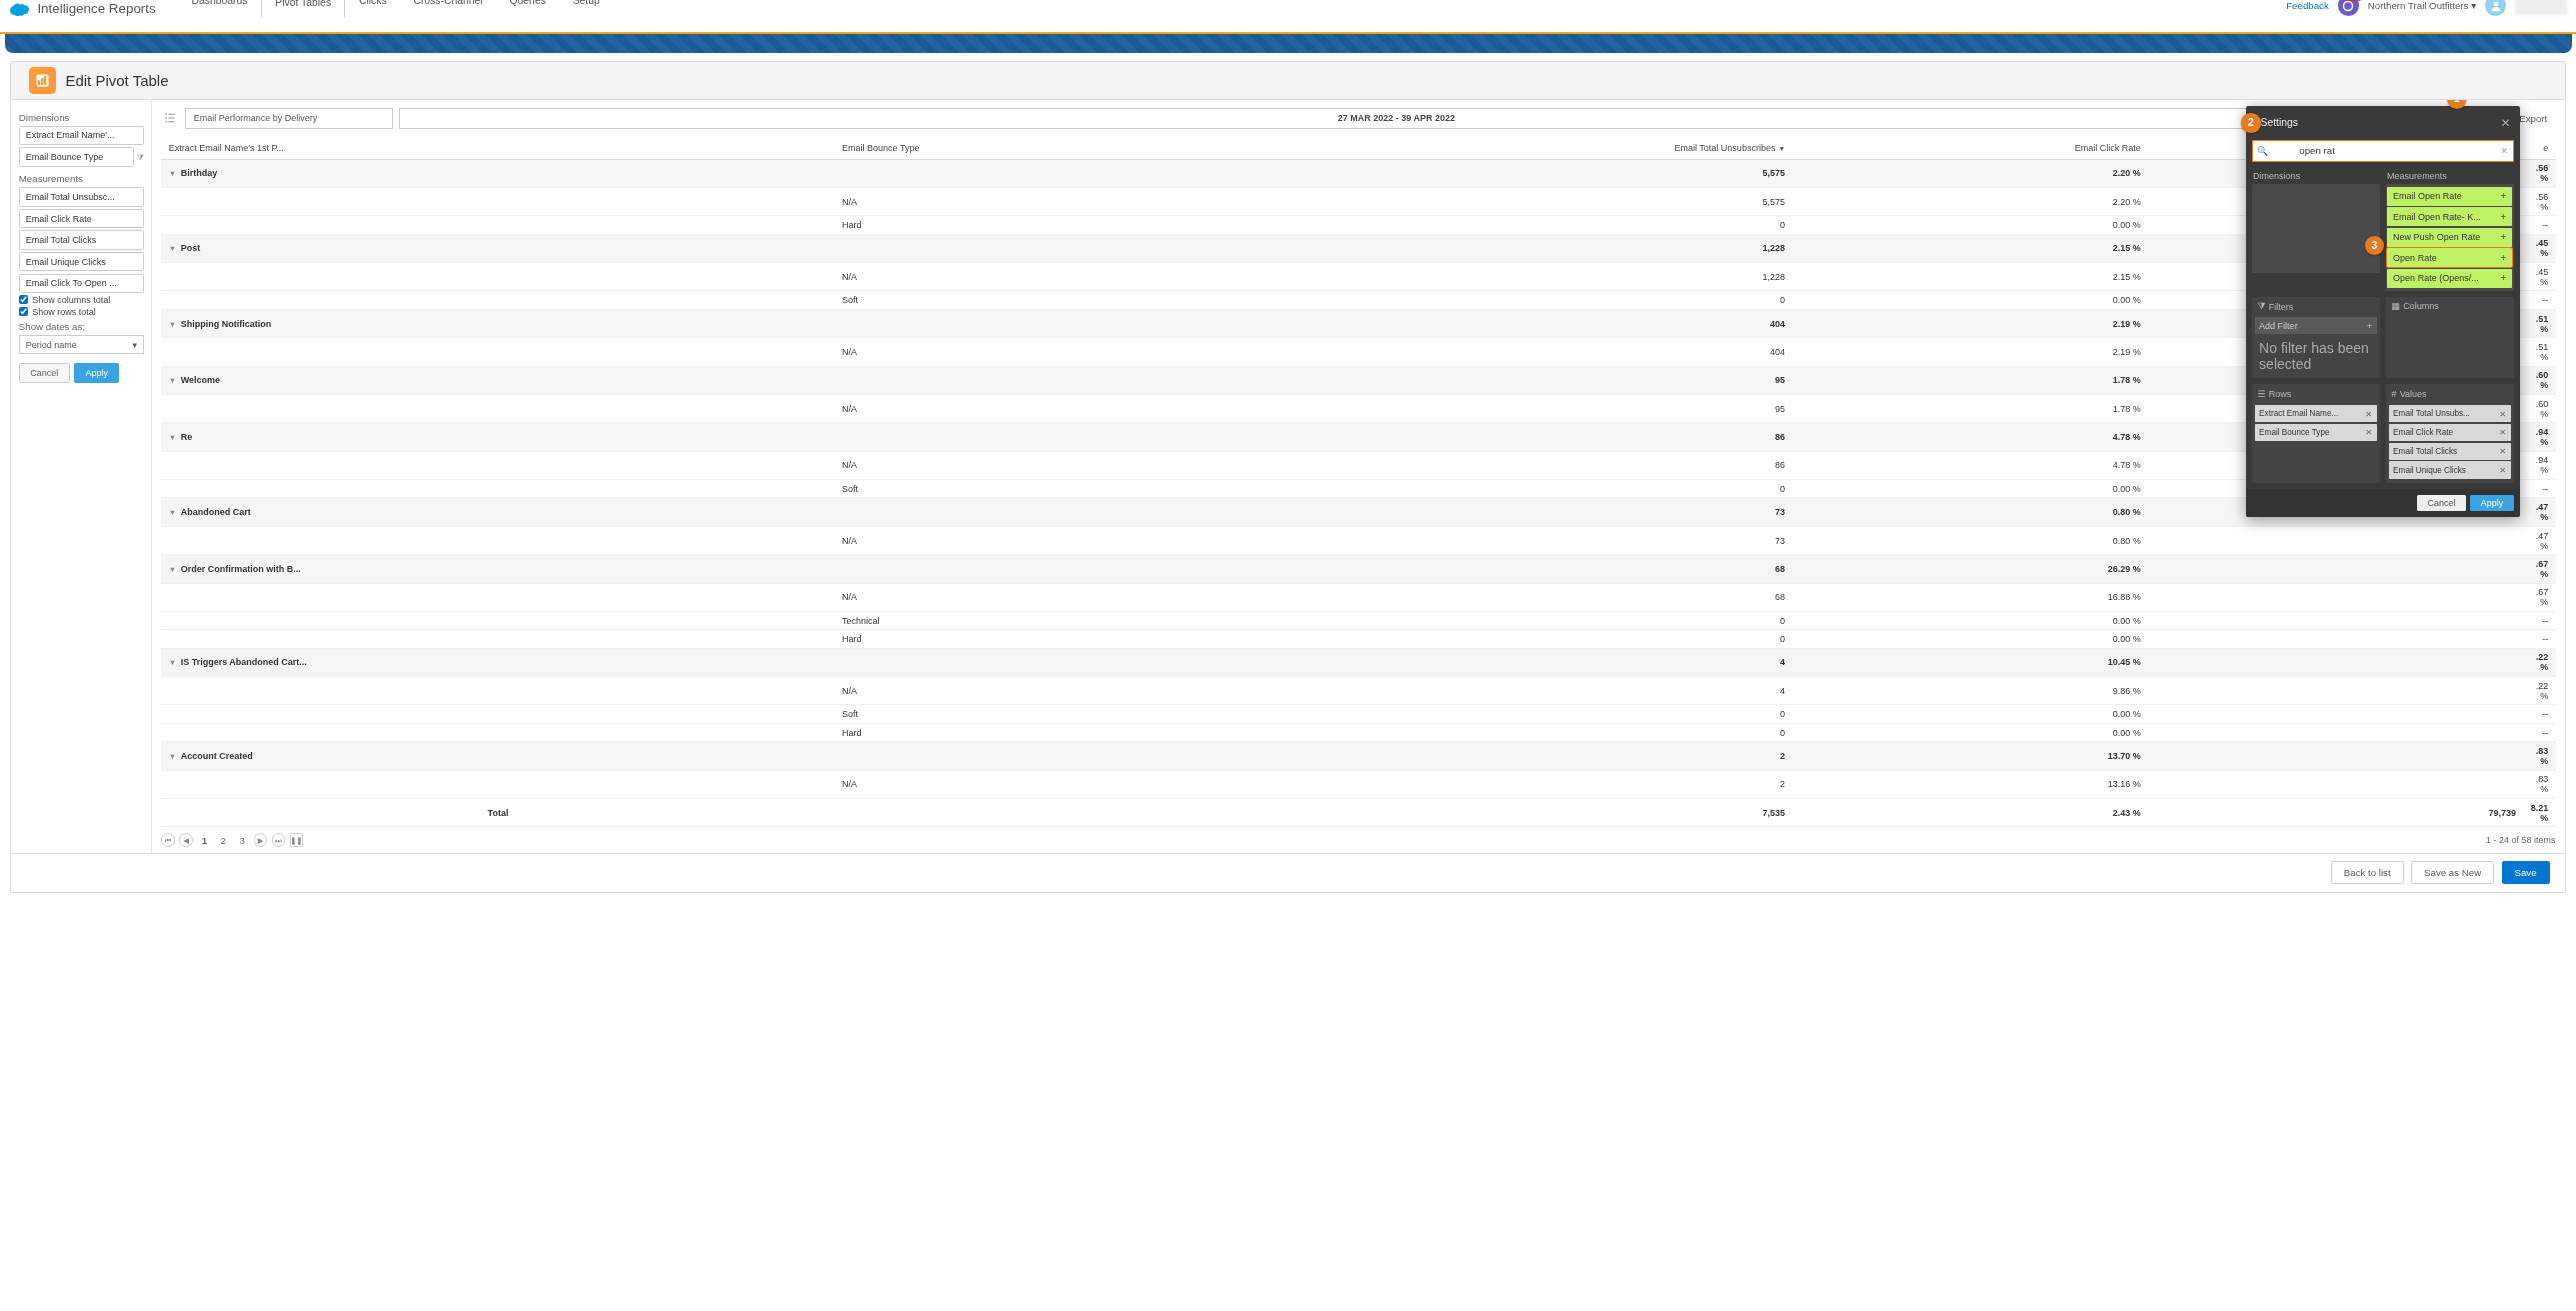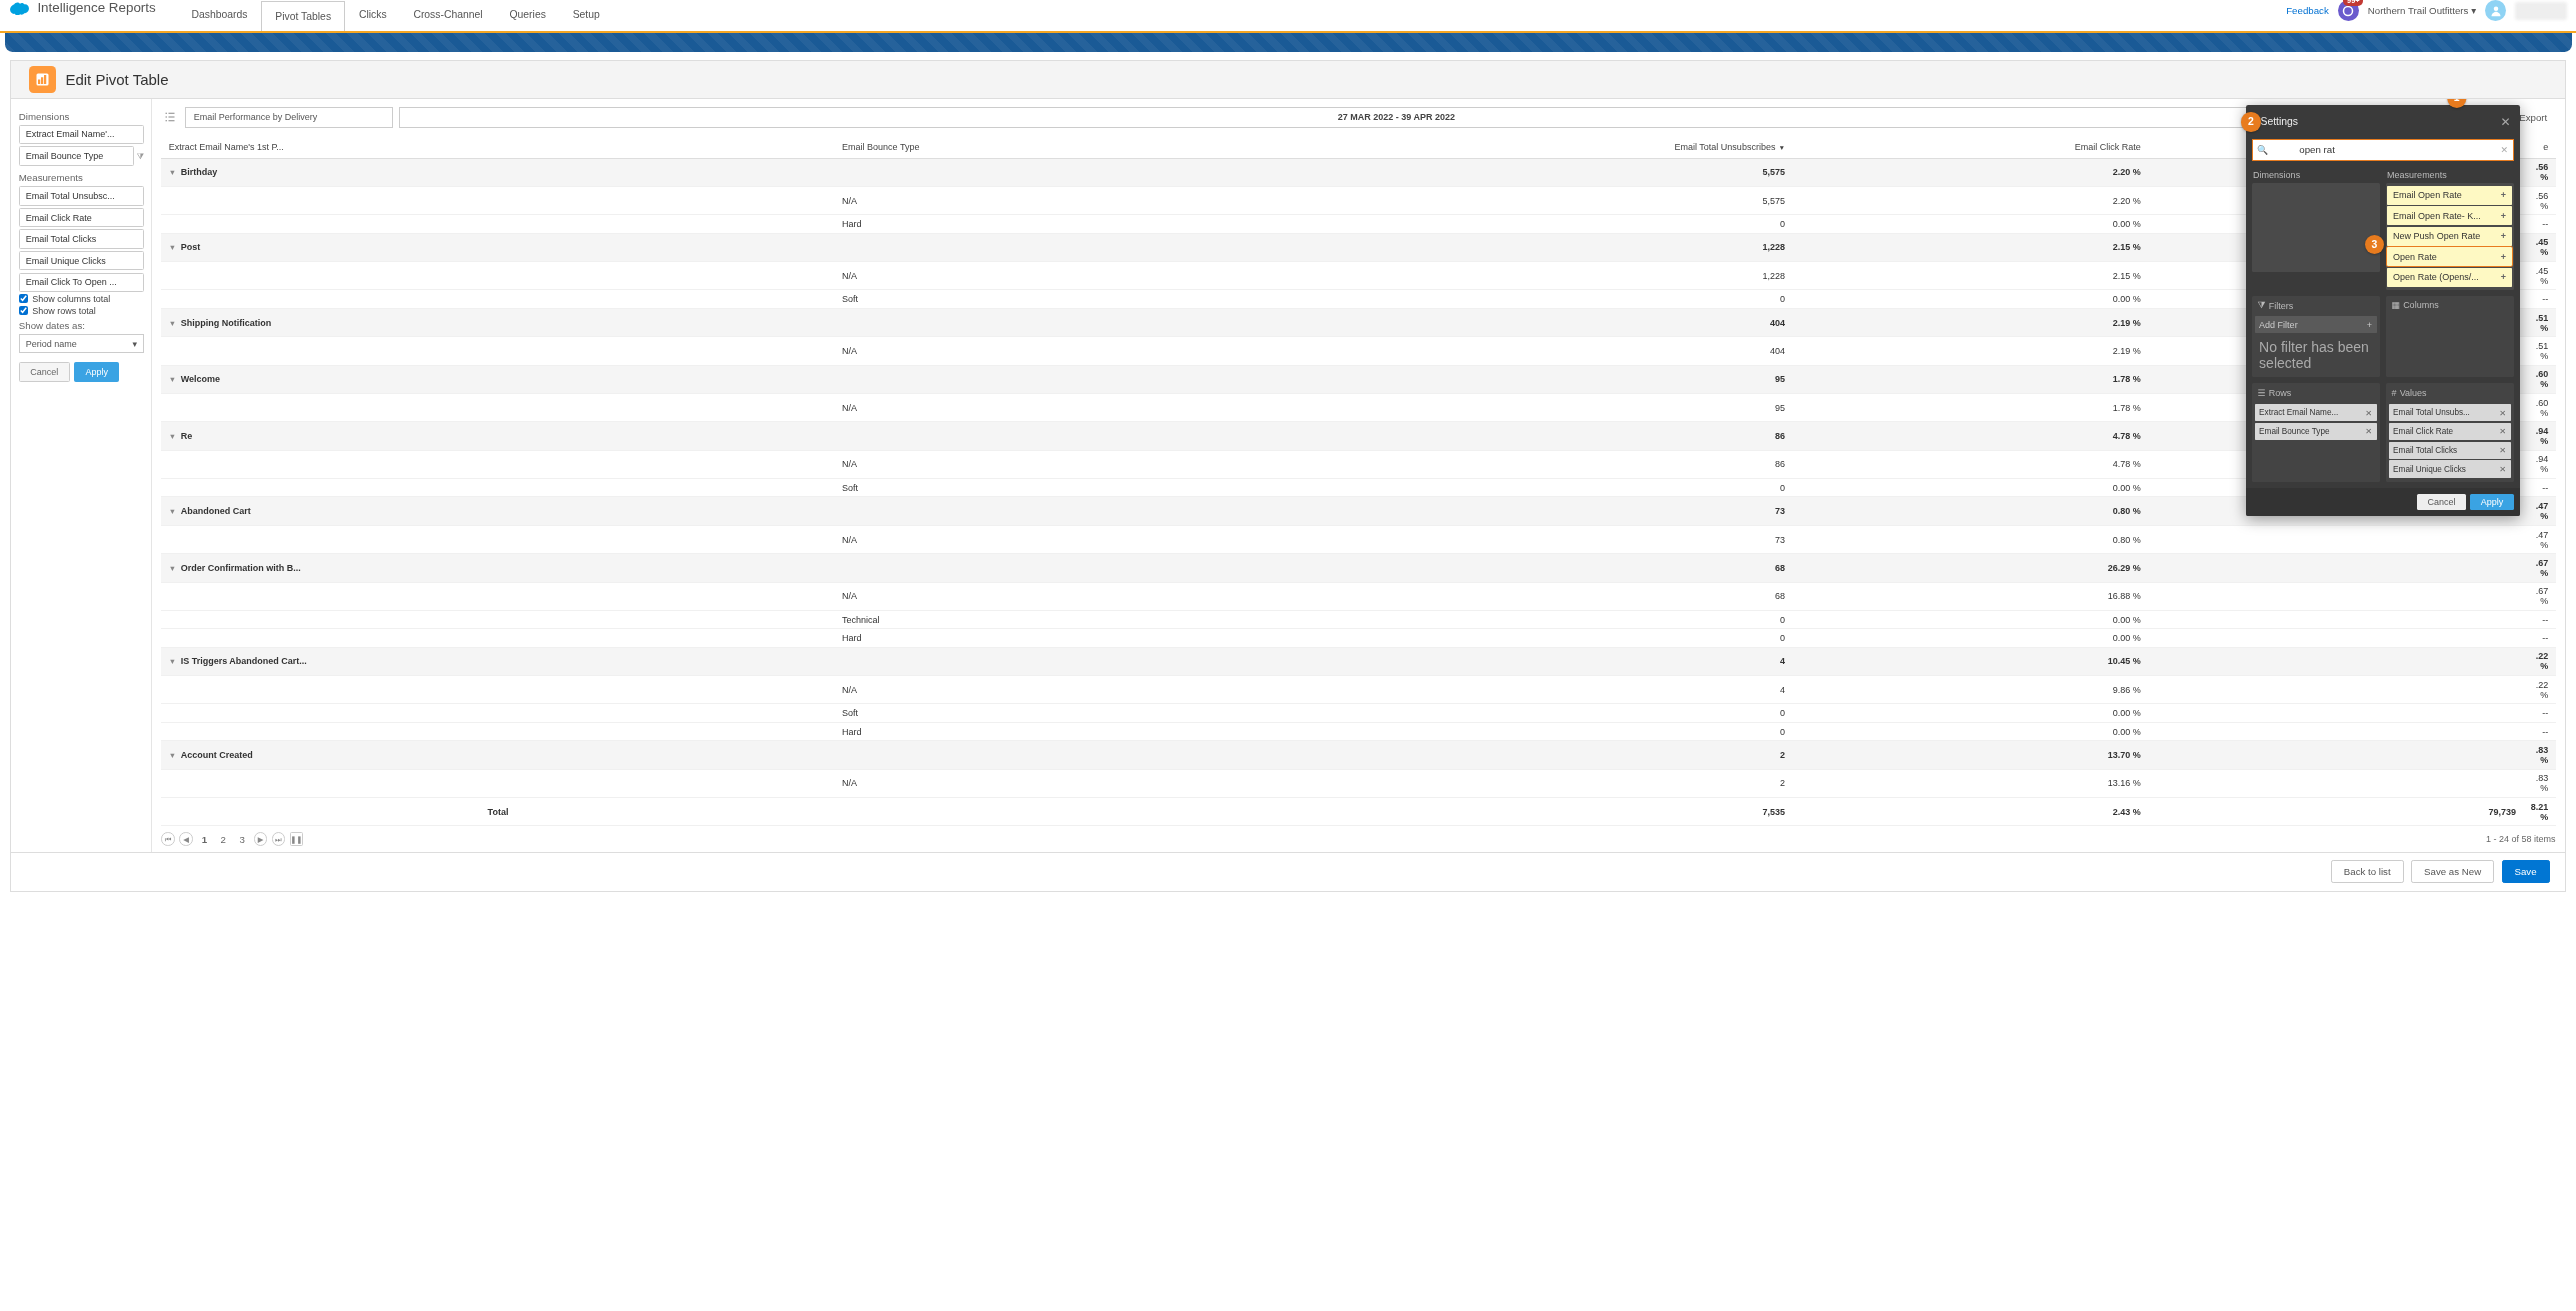--- a/index.html
+++ b/index.html
@@ -1,18 +1,18 @@
 <!DOCTYPE html>
 <html style="font-size:12px"><head>
   <meta charset="utf-8">
   <style>
     * { box-sizing: border-box; margin: 0; padding: 0; font-family: -apple-system, BlinkMacSystemFont, "Segoe UI", Arial, sans-serif; }
     body { background: #fff; font-size: 9.7px; color: #333; }
     
-    .topbar { display: flex; align-items: flex-start; height: 33px; border-bottom: 2.2px solid #f5a623; background: #fff; padding: 0 9px; }
+    .topbar { display: flex; align-items: flex-end; height: 33px; border-bottom: 2.2px solid #f5a623; background: #fff; padding: 16px 9px; }
     .logo { width: 21px; height: 15px; margin-right: 7.4px; }
     .app-title { font-size: 13.4px; color: #555; font-weight: 400; margin-right: 22.3px; }
     .nav-tabs { display: flex; gap: 0; }
     .nav-tab { padding: 9px 13.4px; color: #555; font-size: 10.4px; cursor: pointer; }
     .nav-tab.active { border: 0.7px solid #ccc; border-bottom: none; background: #fff; position: relative; top: 0.7px; }
     .topbar-right { margin-left: auto; display: flex; align-items: center; gap: 9px; }
     .feedback { color: #0070d2; font-size: 9.7px; }
     .notif-icon { position: relative; width: 21px; height: 21px; border-radius: 50%; background: #6a5acd; display:flex; align-items:center; justify-content:center; }
     .notif-badge { position: absolute; top: -4.5px; right: -4.5px; background: #c23934; color: #fff; font-size: 7.4px; padding: 0.7px 3.7px; border-radius: 7.4px; font-weight: bold; }
     .org-name { color: #555; font-size: 9.7px; }
@@ -66,21 +66,21 @@
     .settings-panel { position: absolute; top: 6px; right: 45px; width: 274px; background: #3a3a3a; color: #ccc; border-radius: 2.2px; box-shadow: 0 3px 15px rgba(0,0,0,0.4); z-index: 100; font-size: 9px;}
     .sp-header { display: flex; align-items: center; padding: 7.4px 9px; }
     .sp-title { flex: 1; font-size: 10.4px; color: #eee; }
     .sp-close { color: #aaa; cursor: pointer; font-size: 12px;}
     .sp-search-wrap { margin: 0 6px 6px; position: relative; border: 1.5px solid #e87b1e; background:#fff; display:flex; align-items:center; padding: 3px 4.5px;}
     .sp-search { flex:1; border:none; outline:none; font-size:9.7px; color:#333; padding: 1.5px 3px; margin-left: 28px;}
     .sp-cols { display: flex; gap: 6px; padding: 0 6px 6px; }
     .sp-col { flex: 1; }
     .sp-col-h { color: #bbb; font-size: 9px; padding: 3px 1.5px; }
     .sp-list { background: #4a4a4a; border-radius: 1.5px; min-height: 89px; padding: 1.5px; }
-    .sp-item { background: #fef9c3; color: #333; padding: 4.5px 6px; margin: 1.5px 0; display: flex; align-items: center; justify-content: space-between; border-radius: 0.7px; font-size:9px; white-space:nowrap; overflow:hidden;}
+    .sp-item { background: #bef264; color: #333; padding: 4.5px 6px; margin: 1.5px 0; display: flex; align-items: center; justify-content: space-between; border-radius: 0.7px; font-size:9px; white-space:nowrap; overflow:hidden;}
     .sp-item.highlighted { outline: 1.5px solid #e87b1e; outline-offset: -0.7px; }
     .sp-item .plus { color: #666; font-weight:bold; }
     .sp-section { display: flex; gap: 6px; padding: 0 6px 6px; }
     .sp-box { flex: 1; background: #444; border-radius: 1.5px; padding: 3px; min-height: 67px;}
     .sp-box-h { display:flex; align-items:center; gap:3px; color: #bbb; font-size: 9px; padding: 1.5px 3px 4.5px; }
     .sp-tag { background: #d8d8d8; color: #333; padding: 3.7px 4.5px; margin: 1.5px 0; display: flex; align-items: center; justify-content: space-between; font-size: 8.2px; border-radius:0.7px; white-space:nowrap; overflow:hidden;}
     .sp-tag .x { color: #666; cursor:pointer; }
     .sp-nofilter { color: #aaa; font-size: 14px; padding: 3px 4.5px;}
     .sp-addfilter { background:#5a5a5a; color:#ccc; padding:3.7px 4.5px; display:flex; justify-content:space-between; margin-bottom:3px; border-radius:0.7px;}
     .sp-footer { display: flex; justify-content: flex-end; gap: 4.5px; padding: 6px; background: #333; border-radius: 0 0 2.2px 2.2px;}

